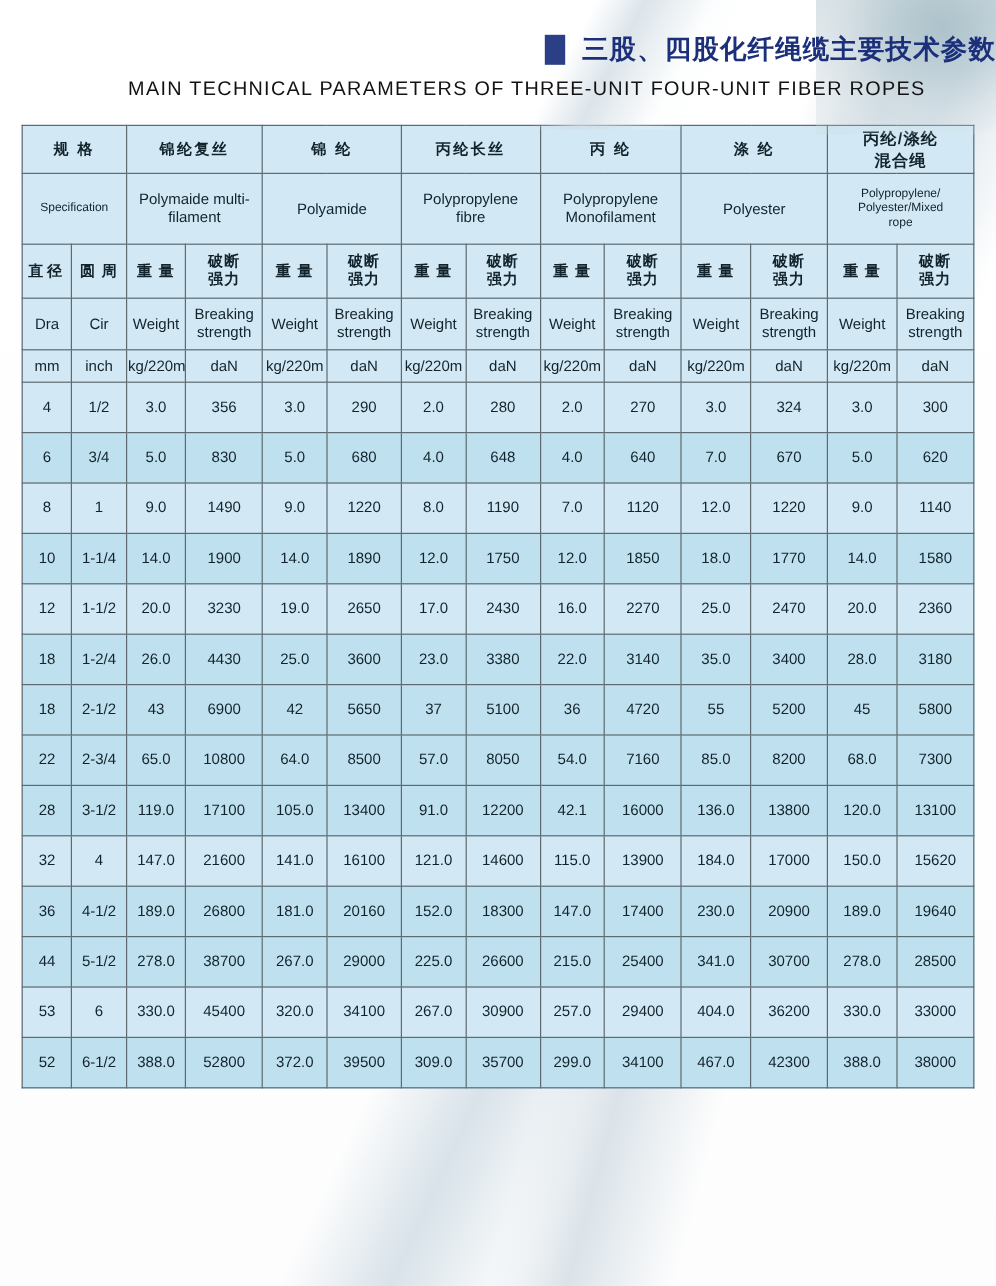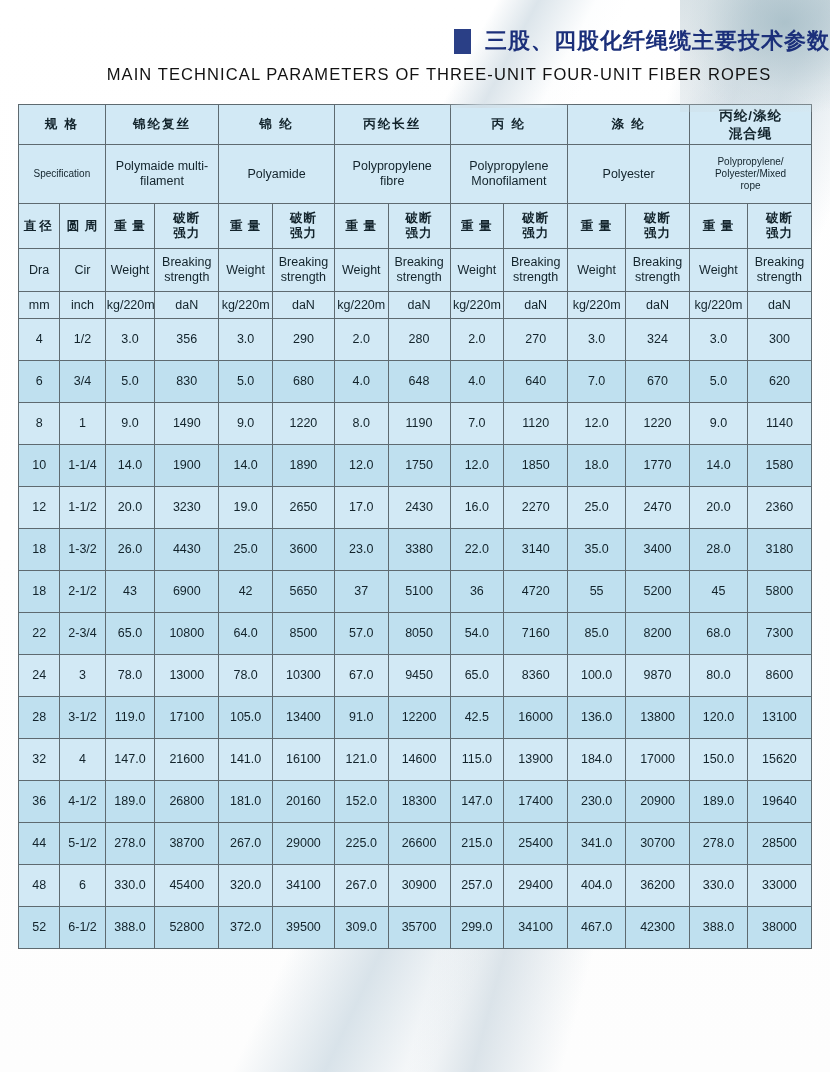--- a/index.html
+++ b/index.html
@@ -336,21 +336,21 @@
           <td class="data">2430</td>
           <td class="data">16.0</td>
           <td class="data">2270</td>
           <td class="data">25.0</td>
           <td class="data">2470</td>
           <td class="data">20.0</td>
           <td class="data">2360</td>
         </tr>
         <tr class="alt">
           <td class="data">18</td>
-          <td class="data">1-3/2</td>
+          <td class="data">1-2/4</td>
           <td class="data">26.0</td>
           <td class="data">4430</td>
           <td class="data">25.0</td>
           <td class="data">3600</td>
           <td class="data">23.0</td>
           <td class="data">3380</td>
           <td class="data">22.0</td>
           <td class="data">3140</td>
           <td class="data">35.0</td>
           <td class="data">3400</td>
@@ -382,46 +382,30 @@
           <td class="data">8500</td>
           <td class="data">57.0</td>
           <td class="data">8050</td>
           <td class="data">54.0</td>
           <td class="data">7160</td>
           <td class="data">85.0</td>
           <td class="data">8200</td>
           <td class="data">68.0</td>
           <td class="data">7300</td>
         </tr>
-        <tr>
-          <td class="data">24</td>
-          <td class="data">3</td>
-          <td class="data">78.0</td>
-          <td class="data">13000</td>
-          <td class="data">78.0</td>
-          <td class="data">10300</td>
-          <td class="data">67.0</td>
-          <td class="data">9450</td>
-          <td class="data">65.0</td>
-          <td class="data">8360</td>
-          <td class="data">100.0</td>
-          <td class="data">9870</td>
-          <td class="data">80.0</td>
-          <td class="data">8600</td>
-        </tr>
         <tr class="alt">
           <td class="data">28</td>
           <td class="data">3-1/2</td>
           <td class="data">119.0</td>
           <td class="data">17100</td>
           <td class="data">105.0</td>
           <td class="data">13400</td>
           <td class="data">91.0</td>
           <td class="data">12200</td>
-          <td class="data">42.5</td>
+          <td class="data">42.1</td>
           <td class="data">16000</td>
           <td class="data">136.0</td>
           <td class="data">13800</td>
           <td class="data">120.0</td>
           <td class="data">13100</td>
         </tr>
         <tr>
           <td class="data">32</td>
           <td class="data">4</td>
           <td class="data">147.0</td>
@@ -463,21 +447,21 @@
           <td class="data">225.0</td>
           <td class="data">26600</td>
           <td class="data">215.0</td>
           <td class="data">25400</td>
           <td class="data">341.0</td>
           <td class="data">30700</td>
           <td class="data">278.0</td>
           <td class="data">28500</td>
         </tr>
         <tr>
-          <td class="data">48</td>
+          <td class="data">53</td>
           <td class="data">6</td>
           <td class="data">330.0</td>
           <td class="data">45400</td>
           <td class="data">320.0</td>
           <td class="data">34100</td>
           <td class="data">267.0</td>
           <td class="data">30900</td>
           <td class="data">257.0</td>
           <td class="data">29400</td>
           <td class="data">404.0</td>

